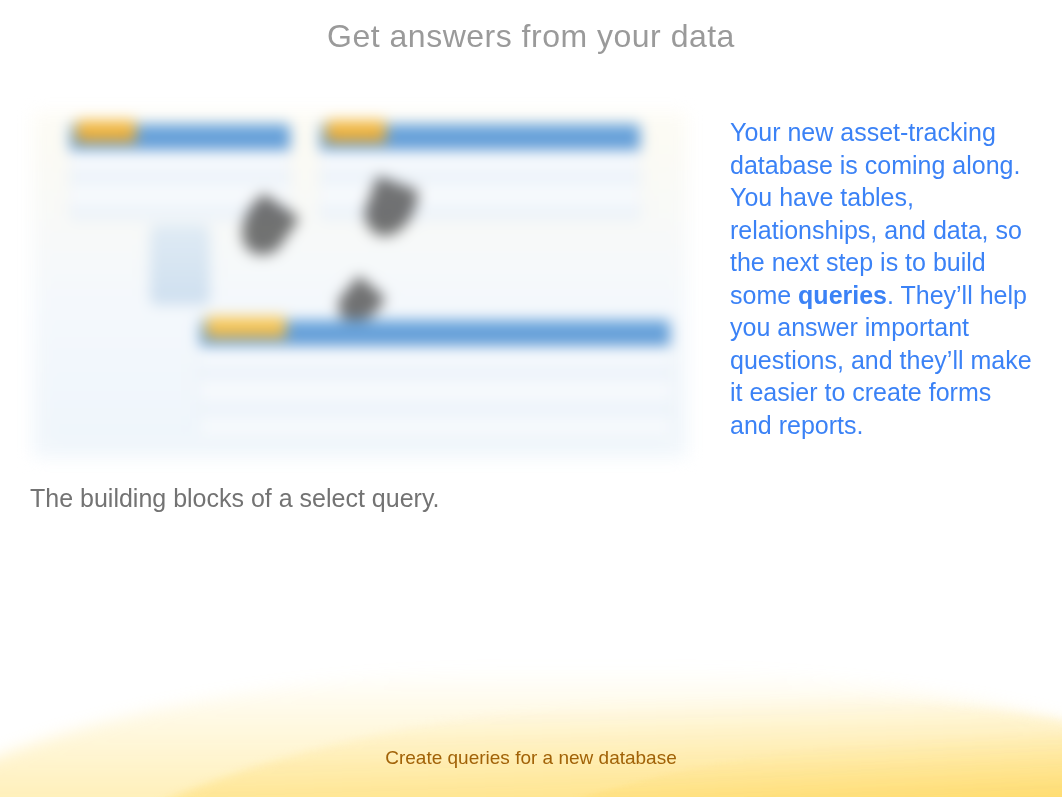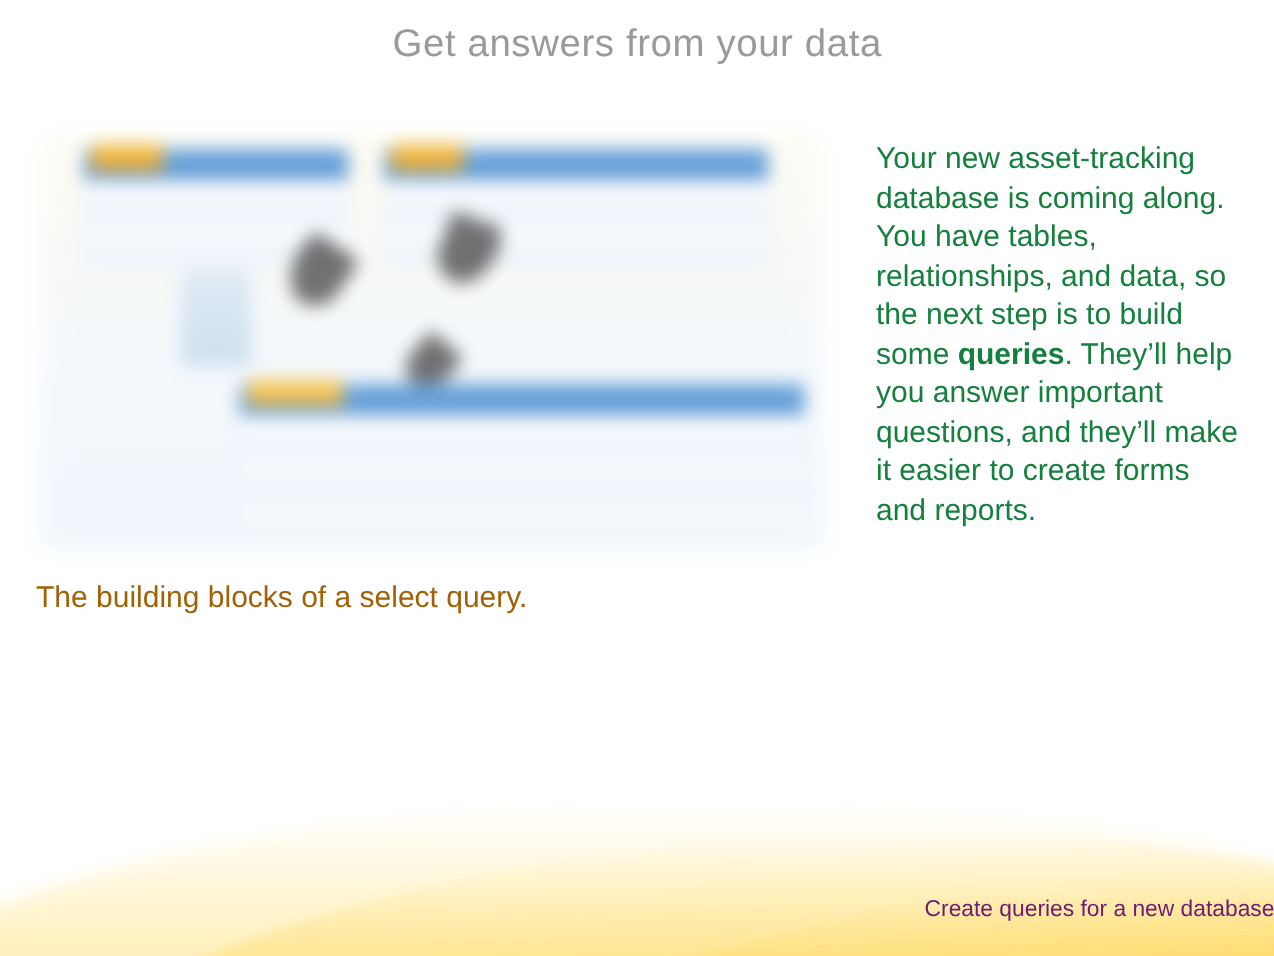--- a/index.html
+++ b/index.html
@@ -92,27 +92,27 @@
     left: 120px;
     width: 60px;
     height: 80px;
     background: linear-gradient(180deg,#d9e7f3,#c5d9ec);
     border-radius: 6px;
     opacity: 0.8;
   }
   .caption {
     margin-top: 24px;
     font-size: 25px;
-    color: #a16207;
+    color: #737373;
     font-weight: 400;
   }
   .body-text {
     font-size: 25px;
     line-height: 1.3;
-    color: #15803d;
+    color: #3b82f6;
     font-weight: 400;
     padding-top: 6px;
   }
   .body-text b { font-weight: 700; }
   
   .swoosh {
     position: absolute;
     left: -40px;
     right: -40px;
     bottom: -20px;
@@ -129,23 +129,23 @@
     border-radius: 50% 50% 0 0 / 60% 60% 0 0;
   }
   .sw1 { bottom: -230px; background: linear-gradient(180deg, rgba(255,236,160,0.0) 0%, rgba(255,223,110,0.55) 40%, rgba(255,208,60,0.9) 100%); filter: blur(8px); }
   .sw2 { bottom: -260px; left: 5%; width: 120%; background: linear-gradient(180deg, rgba(255,255,255,0) 0%, rgba(255,210,70,0.85) 60%, rgba(252,197,30,1) 100%); filter: blur(4px); transform: rotate(-2deg);}
   .sw3 { bottom: -300px; left: 30%; width: 110%; background: linear-gradient(180deg, rgba(255,255,255,0) 0%, rgba(255,201,40,0.9) 70%, rgba(248,190,20,1) 100%); filter: blur(2px); transform: rotate(-4deg);}
   .footer-text {
     position: absolute;
     bottom: 28px;
     left: 0;
     width: 100%;
-    text-align: right;
+    text-align: center;
     font-size: 19px;
-    color: #701a75;
+    color: #a16207;
     z-index: 5;
   }
 </style>
 </head>
 <body>
 
 <div class="slide">
 
   <div class="title">Get answers from your data</div>
 

